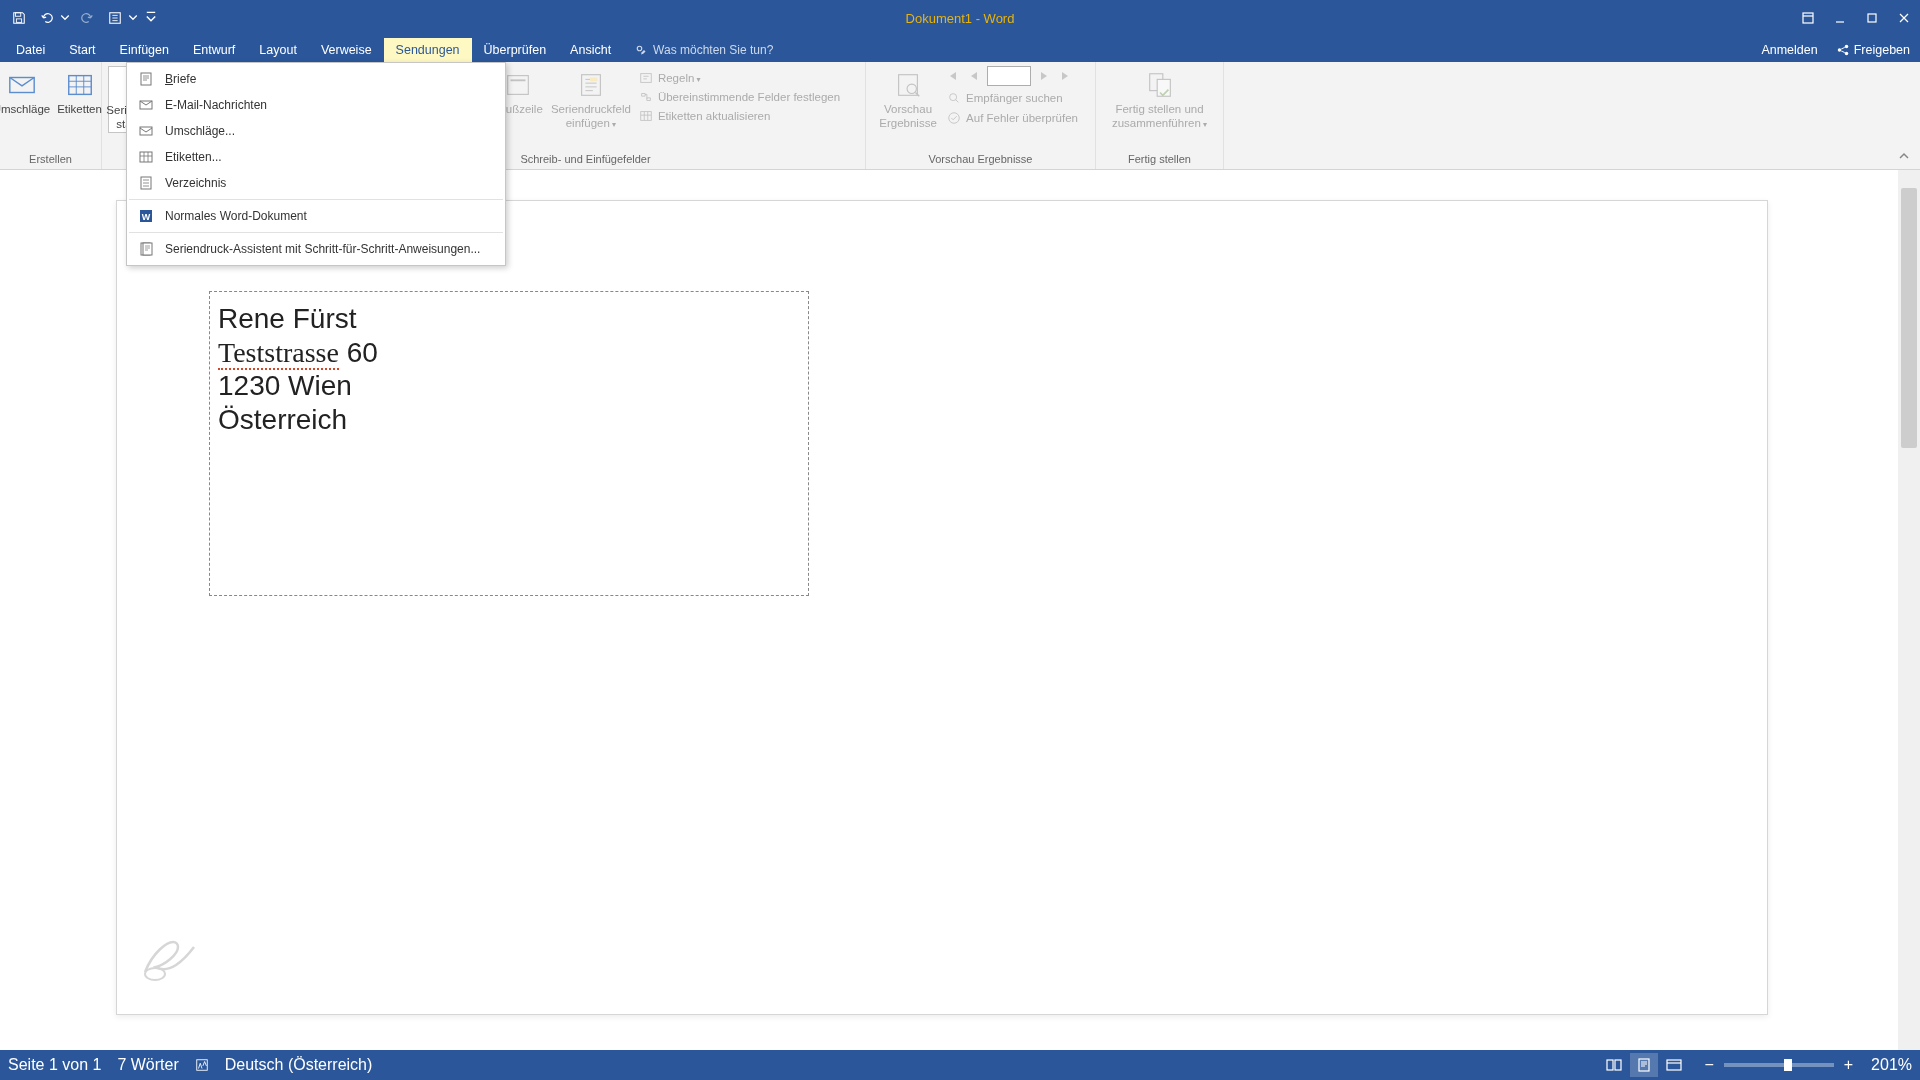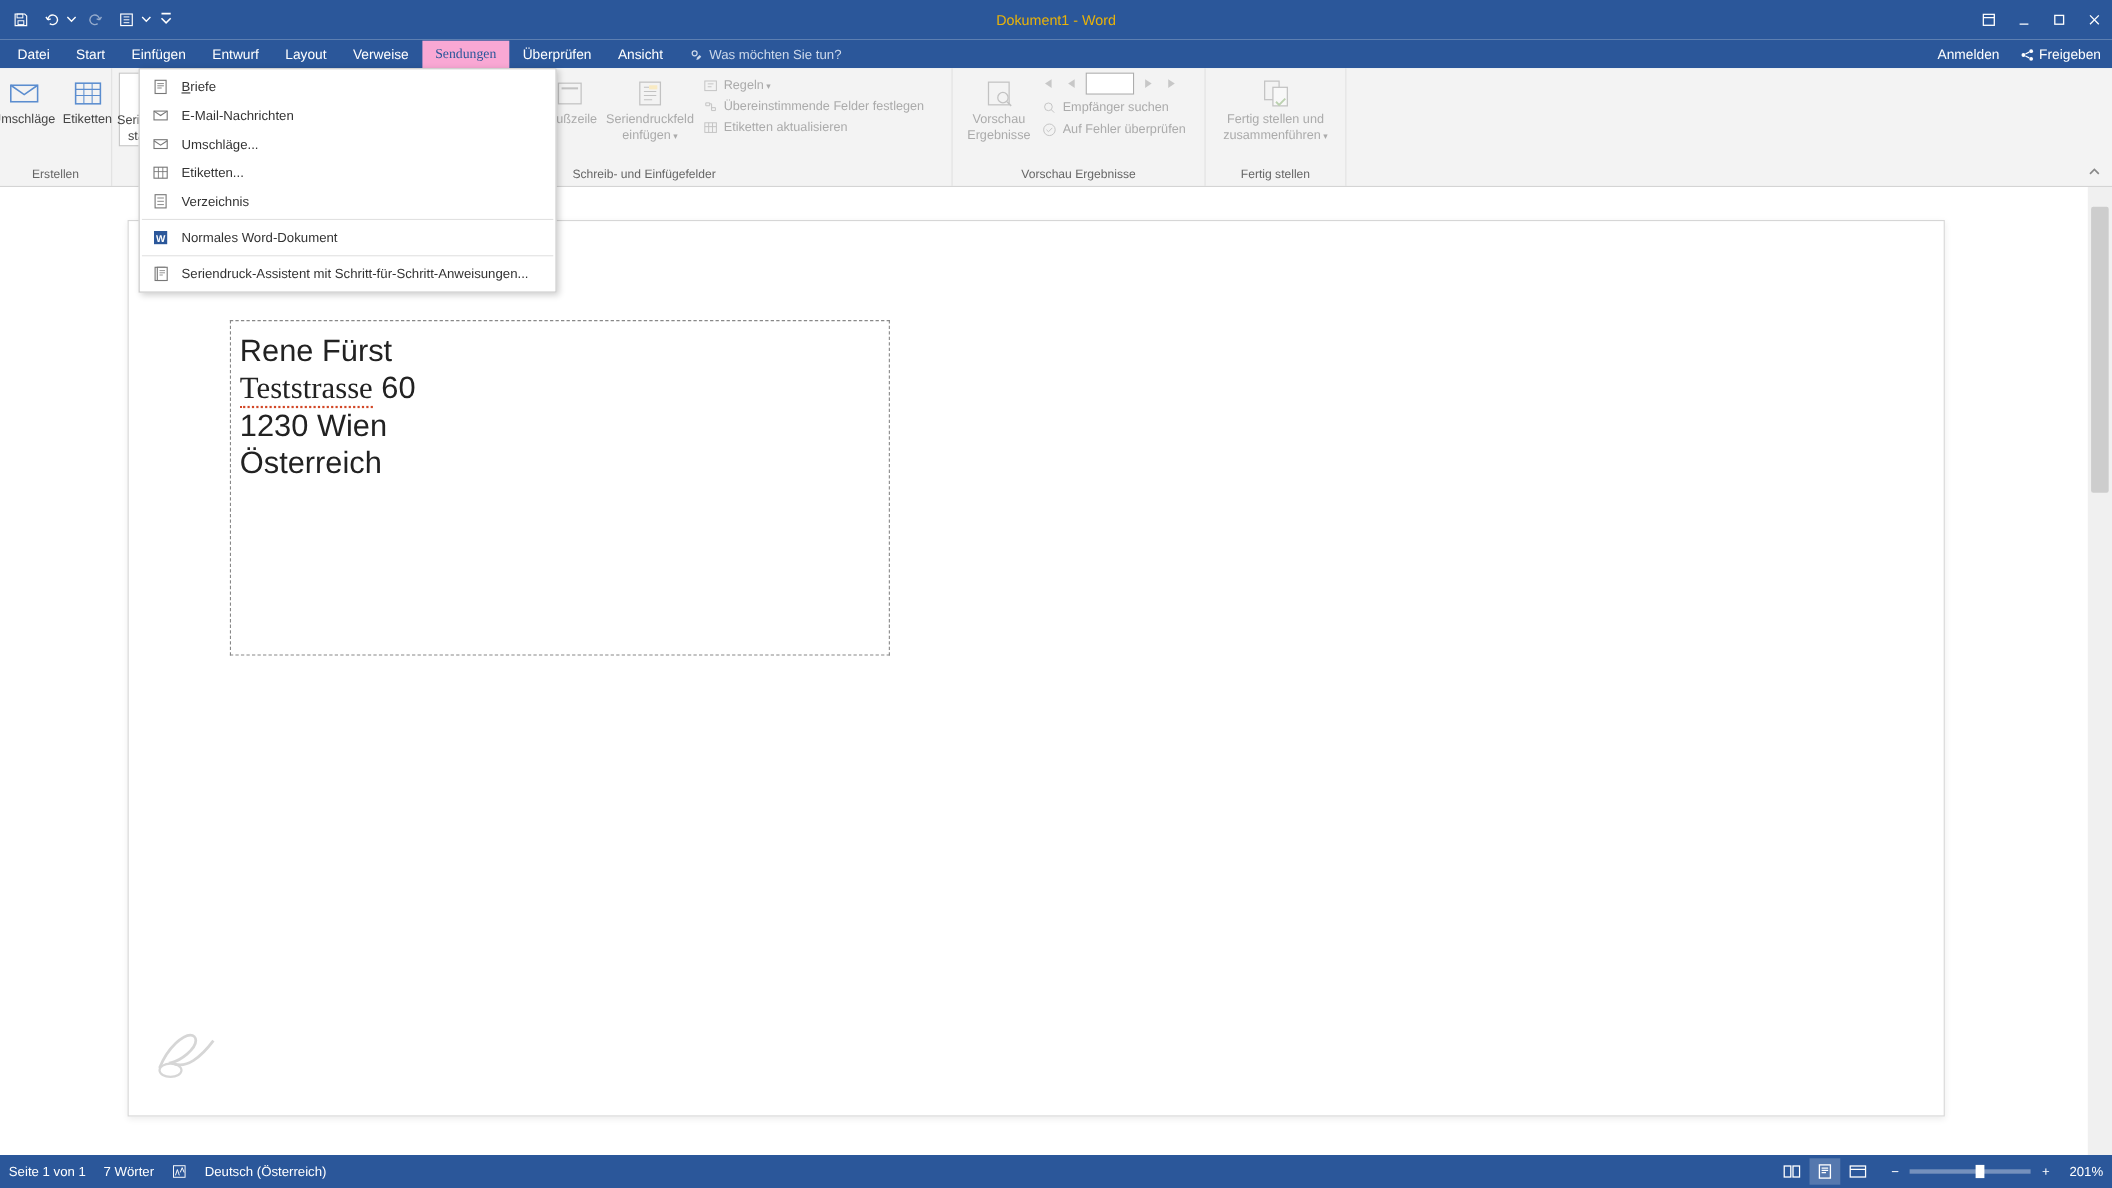--- a/index.html
+++ b/index.html
@@ -13,21 +13,21 @@
 .qat .dim svg { opacity: 0.5; }
 .title-center { position: absolute; left: 50%; transform: translateX(-50%); font-size: 13px; color: #eab308; }
 .win-controls { position: absolute; right: 0; display: flex; }
 .win-controls .wbtn { width: 32px; height: 36px; display: flex; align-items: center; justify-content: center; cursor: pointer; }
 .win-controls svg { width: 12px; height: 12px; stroke: #fff; stroke-width: 1.2; fill: none; }
 
 
 .tabrow { background: #2b579a; height: 26px; display: flex; align-items: flex-end; position: relative; }
 .tabs { display: flex; align-items: flex-end; padding-left: 4px; }
 .tab { padding: 5px 12px 5px 12px; font-size: 12.5px; color: #fff; cursor: pointer; white-space: nowrap; }
-.tab.active { background: #f9a8d4; color: #2b579a; font-family: Liberation Serif, serif; }
+.tab.active { background: #fef9c3; color: #2b579a; }
 .tab.file { color: #fff; font-weight: normal; margin-top: 16px; }
 .tellme { margin-left: 12px; display: flex; align-items: center; gap: 6px; color: #cdd9eb; font-size: 12px; padding-bottom: 5px; }
 .tellme svg { width: 12px; height: 12px; }
 .tab-right { position: absolute; right: 10px; display: flex; align-items: center; gap: 18px; padding-bottom: 5px; }
 .tab-right span { color: #fff; font-size: 12.5px; cursor: pointer; }
 .tab-right .share { display: flex; align-items: center; gap: 4px; }
 .tab-right svg { width: 14px; height: 14px; fill: #fff; }
 
 
 .ribbon { background: #f3f3f3; border-bottom: 1px solid #d4d4d4; height: 108px; display: flex; position: relative; }
@@ -68,21 +68,21 @@
 .vscroll { position: absolute; right: 0; top: 0; bottom: 0; width: 22px; background: #f0f0f0; }
 .vscroll .thumb { position: absolute; left: 3px; right: 3px; top: 18px; height: 260px; background: #cdcdcd; border-radius: 2px;}
 .page { position: absolute; left: 116px; top: 30px; width: 1652px; height: 815px; background: #fff; border: 1px solid #d6d6d6; box-shadow: 0 2px 6px rgba(0,0,0,0.08); }
 .addr-frame { position: absolute; left: 92px; top: 90px; width: 600px; height: 305px; border: 1.5px dashed #888; padding: 10px 8px; }
 .addr-frame p { font-family: Calibri, sans-serif; font-size: 28px; color: #222; line-height: 1.2; }
 .redsq { border-bottom: 2px dotted #d24726; font-family: Liberation Serif, serif; }
 .watermark { position: absolute; left: 18px; bottom: 18px; opacity: 0.6; }
 .watermark svg { width: 70px; height: 70px; }
 
 
-.statusbar { position: absolute; bottom: 0; left: 0; right: 0; height: 30px; background: #2b579a; color: #fff; display: flex; align-items: center; font-size: 12px; padding: 0 8px; justify-content: space-between; }
+.statusbar { position: absolute; bottom: 0; left: 0; right: 0; height: 30px; background: #2b579a; color: #fff; display: flex; align-items: center; font-size: 16px; padding: 0 8px; justify-content: space-between; }
 .statusbar .sleft { display: flex; align-items: center; gap: 16px; }
 .statusbar .sleft .sitem { display: flex; align-items: center; gap: 5px; }
 .statusbar .sright { display: flex; align-items: center; gap: 2px; }
 .statusbar .viewbtn { width: 28px; height: 24px; display: flex; align-items: center; justify-content: center; cursor: pointer; }
 .statusbar .viewbtn.active { background: rgba(255,255,255,0.2); }
 .statusbar .viewbtn svg { width: 16px; height: 14px; stroke: #fff; fill: none; stroke-width: 1.2; }
 .statusbar .zoom { display: flex; align-items: center; gap: 6px; margin-left: 10px; }
 .statusbar .zoom .track { width: 110px; height: 4px; background: rgba(255,255,255,0.35); position: relative; }
 .statusbar .zoom .thumb { position: absolute; top: -4px; left: 60px; width: 8px; height: 12px; background: #fff; }
 .statusbar svg.proof { width: 14px; height: 14px; }

